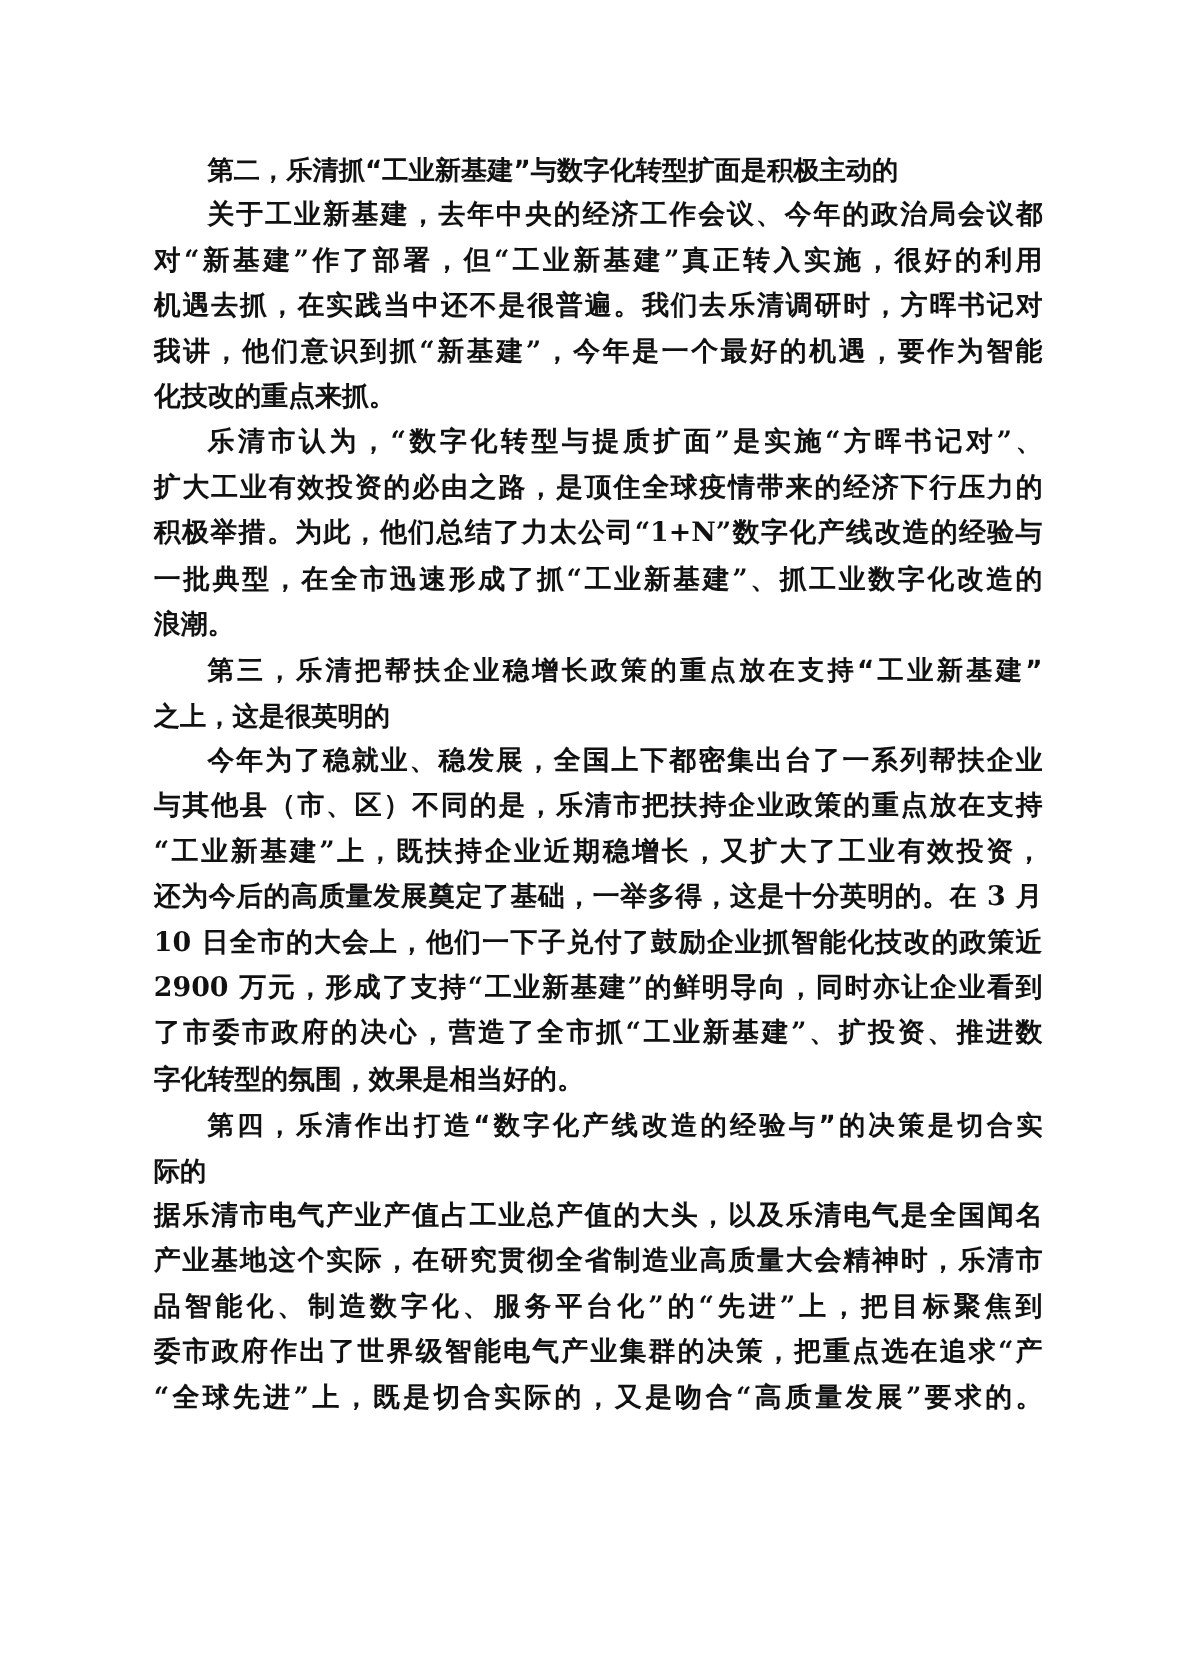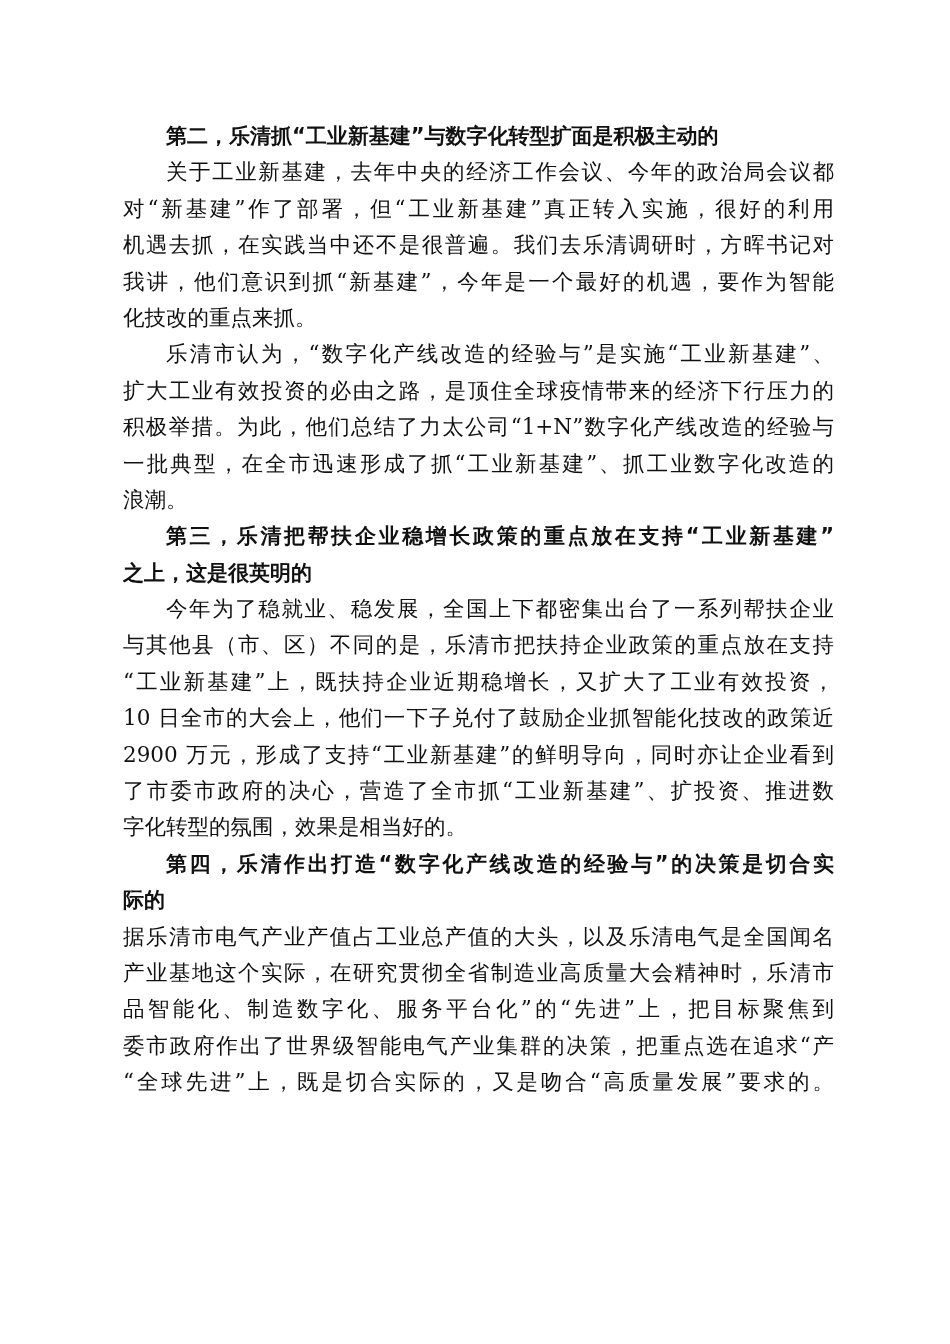--- a/index.html
+++ b/index.html
@@ -4,56 +4,57 @@
 <style>
   html, body { margin: 0; padding: 0; background: #ffffff; }
   body { width: 950px; height: 1344px; position: relative; overflow: hidden; }
   .page {
     position: absolute; left: 123px; top: 118px; width: 711px;
     font-family: "DejaVu Serif", "Liberation Serif", serif;
     color: #111111; font-size: 21.5px;
   }
   .line {
     height: 36.4px; line-height: 36.4px; white-space: nowrap;
-    text-align: justify; text-align-last: justify; overflow: hidden;
+    text-align: justify; text-align-last: justify; overflow: hidden; font-weight: bold;
   }
   .line.last { text-align-last: left; }
   .indent { padding-left: 43px; }
   .heading { font-family: "DejaVu Sans", "Liberation Sans", sans-serif; font-weight: bold; font-size: 21px; }
 </style>
 </head>
 <body>
 
 <div class="page">
 
   <div>
     <div class="line heading indent last">第二，乐清抓“工业新基建”与数字化转型扩面是积极主动的</div>
     <div>
       <div class="line indent">关于工业新基建，去年中央的经济工作会议、今年的政治局会议都</div>
       <div class="line">对“新基建”作了部署，但“工业新基建”真正转入实施，很好的利用</div>
       <div class="line">机遇去抓，在实践当中还不是很普遍。我们去乐清调研时，方晖书记对</div>
       <div class="line">我讲，他们意识到抓“新基建”，今年是一个最好的机遇，要作为智能</div>
       <div class="line last">化技改的重点来抓。</div>
     </div>
     <div>
-      <div class="line indent">乐清市认为，“数字化产线改造的经验与”是实施“工业新基建”、</div>
+      <div class="line indent">乐清市认为，“数字化转型与提质扩面”是实施“方晖书记对”、</div>
       <div class="line">扩大工业有效投资的必由之路，是顶住全球疫情带来的经济下行压力的</div>
       <div class="line">积极举措。为此，他们总结了力太公司“1+N”数字化产线改造的经验与</div>
       <div class="line">一批典型，在全市迅速形成了抓“工业新基建”、抓工业数字化改造的</div>
       <div class="line last">浪潮。</div>
     </div>
   </div>
 
   <div>
     <div class="line heading indent">第三，乐清把帮扶企业稳增长政策的重点放在支持“工业新基建”</div>
     <div class="line heading last">之上，这是很英明的</div>
     <div>
       <div class="line indent">今年为了稳就业、稳发展，全国上下都密集出台了一系列帮扶企业</div>
       <div class="line">与其他县（市、区）不同的是，乐清市把扶持企业政策的重点放在支持</div>
       <div class="line">“工业新基建”上，既扶持企业近期稳增长，又扩大了工业有效投资，</div>
+      <div class="line">还为今后的高质量发展奠定了基础，一举多得，这是十分英明的。在 3 月</div>
       <div class="line">10 日全市的大会上，他们一下子兑付了鼓励企业抓智能化技改的政策近</div>
       <div class="line">2900 万元，形成了支持“工业新基建”的鲜明导向，同时亦让企业看到</div>
       <div class="line">了市委市政府的决心，营造了全市抓“工业新基建”、扩投资、推进数</div>
       <div class="line last">字化转型的氛围，效果是相当好的。</div>
     </div>
   </div>
 
   <div>
     <div class="line heading indent">第四，乐清作出打造“数字化产线改造的经验与”的决策是切合实</div>
     <div class="line heading last">际的</div>

